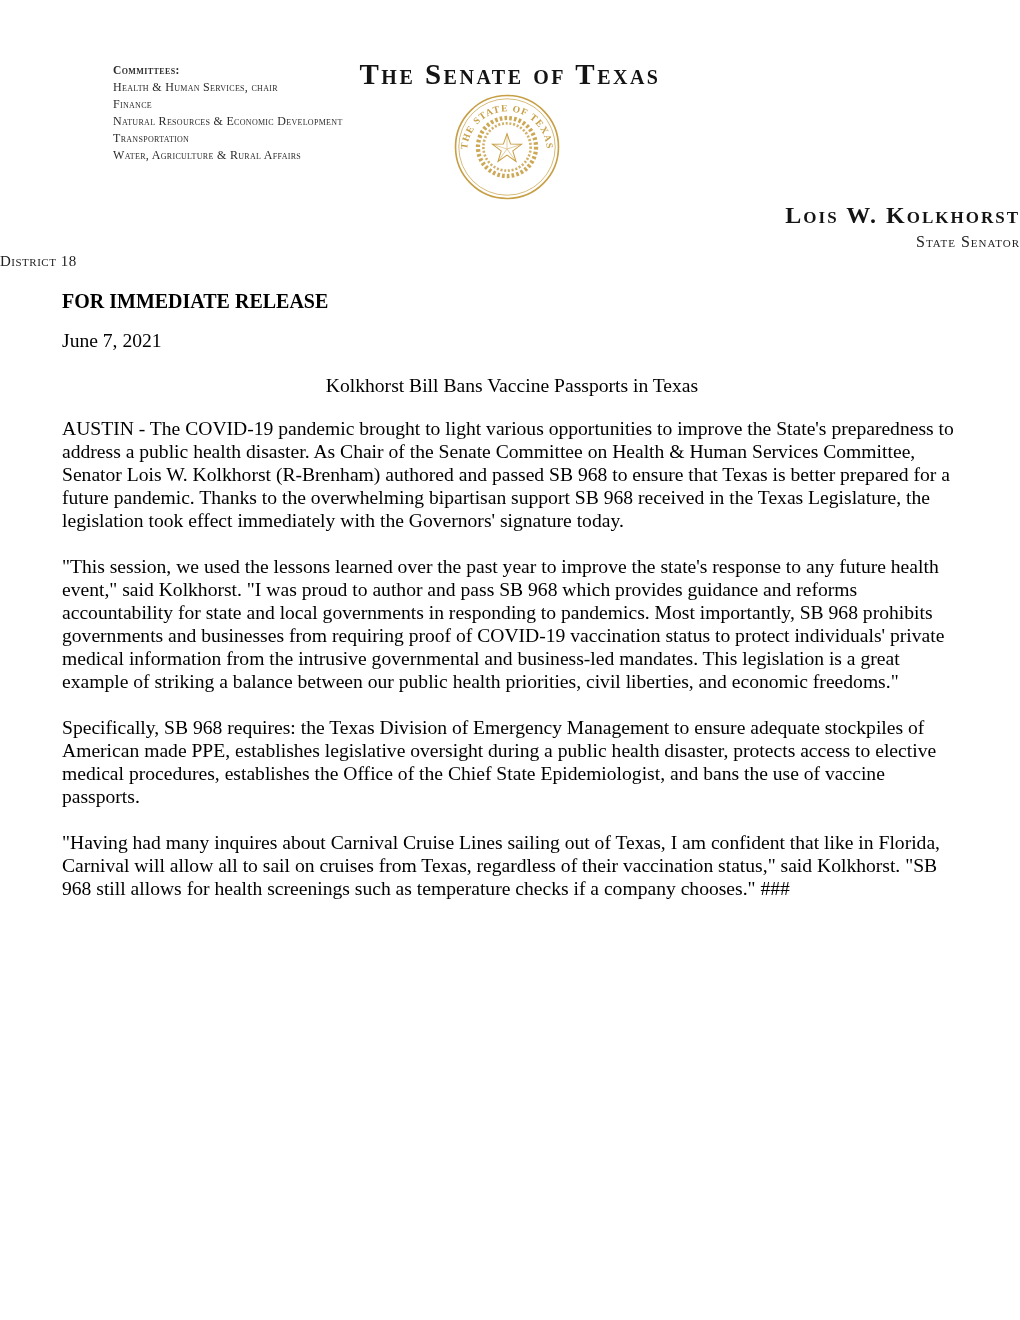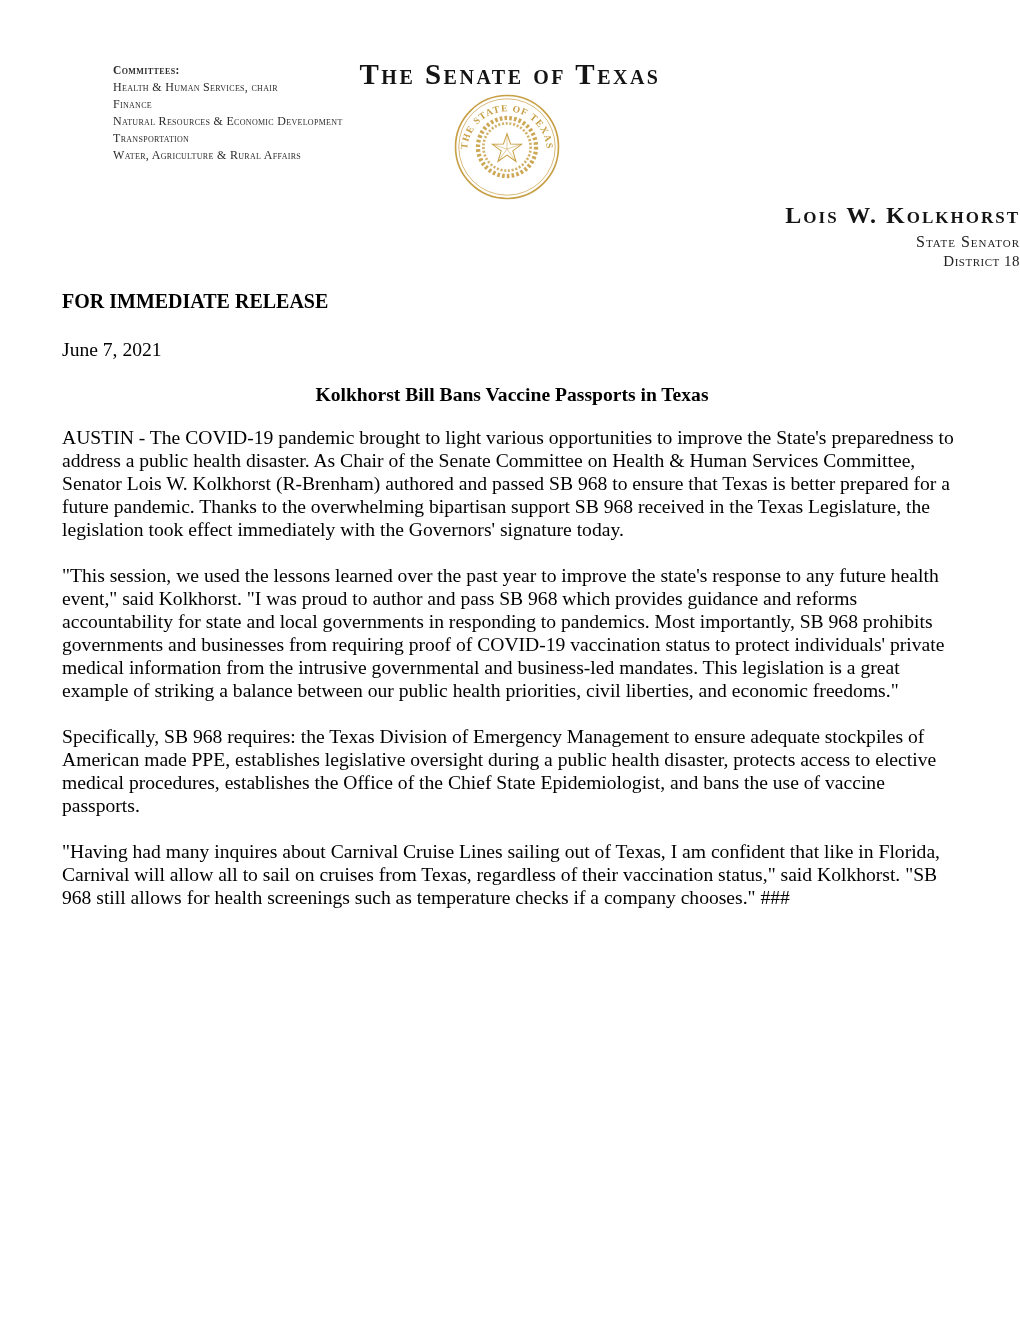--- a/index.html
+++ b/index.html
@@ -47,36 +47,36 @@
     color:#141414;
   }
   .senator-role {
     position:absolute; left:0; right:0; top:233px;
     text-align:right;
     font-variant:small-caps; font-size:16px; letter-spacing:1px;
     color:#222222;
   }
   .senator-district {
     position:absolute; left:0; right:0; top:253px;
-    text-align:right;
+    text-align:left;
     font-variant:small-caps; font-size:15px; letter-spacing:0.5px;
     color:#222222;
   }
 
   
   .release {
     position:absolute; left:62px; top:290px; width:900px;
     font-size:19.6px; line-height:23px;
   }
   .release-tag {
-    font-weight:bold; font-size:20px; margin-bottom:25px;
+    font-weight:bold; font-size:20px; margin-bottom:16px;
   }
   .release-date { margin-bottom:22px; }
   .headline {
-    text-align:center; font-weight:bold; margin-bottom:20px;
+    text-align:center; font-weight:normal; margin-bottom:20px;
   }
   .release p.body-par { margin-bottom:23px; text-align:left; }
 </style>
 </head>
 <body>
 
 <div class="page">
 
   <div class="committees">
     <span class="committees-label">Committees:</span>

